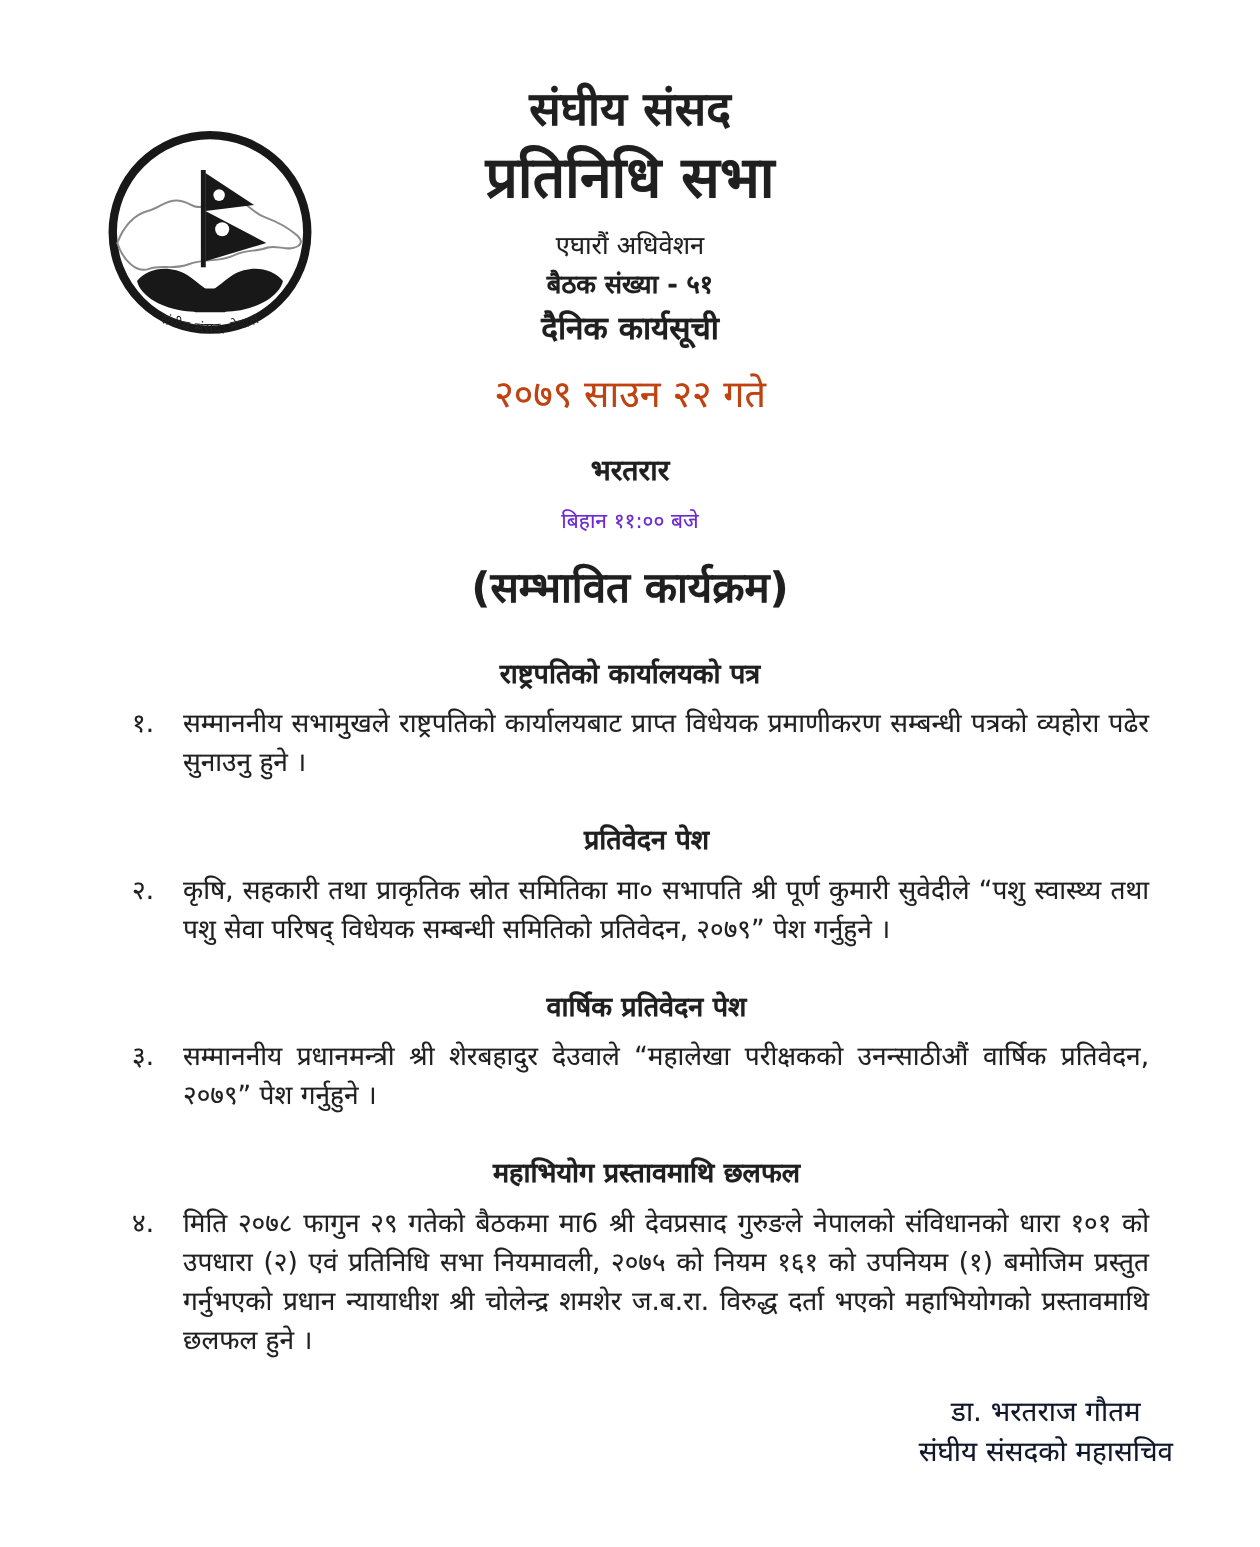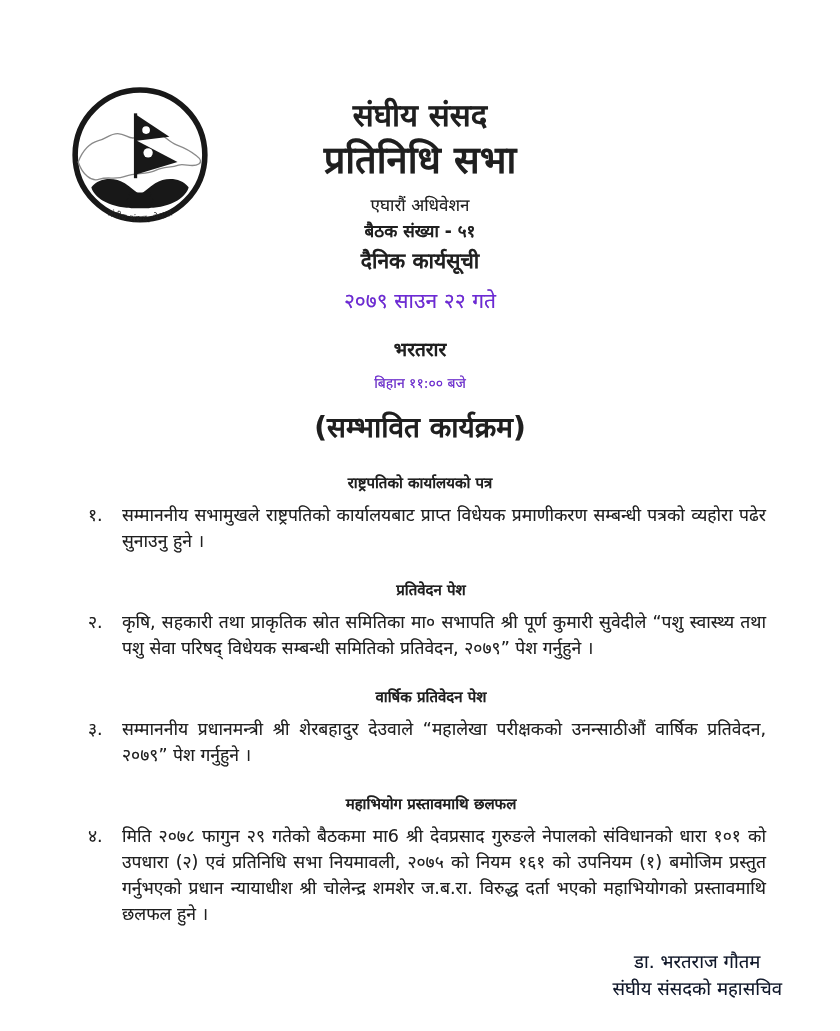--- a/index.html
+++ b/index.html
@@ -27,37 +27,37 @@
     left: 64px;
     top: 82px;
     width: 152px;
     height: 162px;
   }
   .logo svg { width: 100%; height: 100%; }
 
   
   .header {
     text-align: center;
-    padding-top: 96px;
+    padding-top: 54px;
   }
   .h-org   { font-size: 31px; font-weight: bold; line-height: 1.25; }
   .h-house { font-size: 38px; font-weight: bold; line-height: 1.25; margin-top: 2px; }
   .h-session { font-size: 17px; font-weight: normal; margin-top: 9px; }
   .h-meeting { font-size: 17px; font-weight: bold; margin-top: 3px; }
   .h-doctype { font-size: 21px; font-weight: bold; margin-top: 4px; }
-  .h-date    { font-size: 21px; font-weight: normal; margin-top: 12px; color: #6d28d9; }
+  .h-date    { font-size: 25px; font-weight: normal; margin-top: 12px; color: #c2410c; }
   .h-weekday { font-size: 19px; font-weight: bold; margin-top: 22px; }
   .h-time    { font-size: 14px; font-weight: normal; margin-top: 11px; color: #6d28d9; }
   .h-program { font-size: 28px; font-weight: bold; margin-top: 15px; }
 
   
   .agenda { margin-top: 0; }
   .sec-heading {
     text-align: center;
-    font-size: 15px;
+    font-size: 18px;
     font-weight: bold;
   }
   .sec-heading.first { margin-top: 27px; }
   .sec-heading.later { margin-top: 25px; padding-left: 22px; }
   .item {
     display: flex;
     padding: 0 74px 0 88px;
     margin-top: 10px;
     font-size: 17.5px;
     line-height: 26px;

